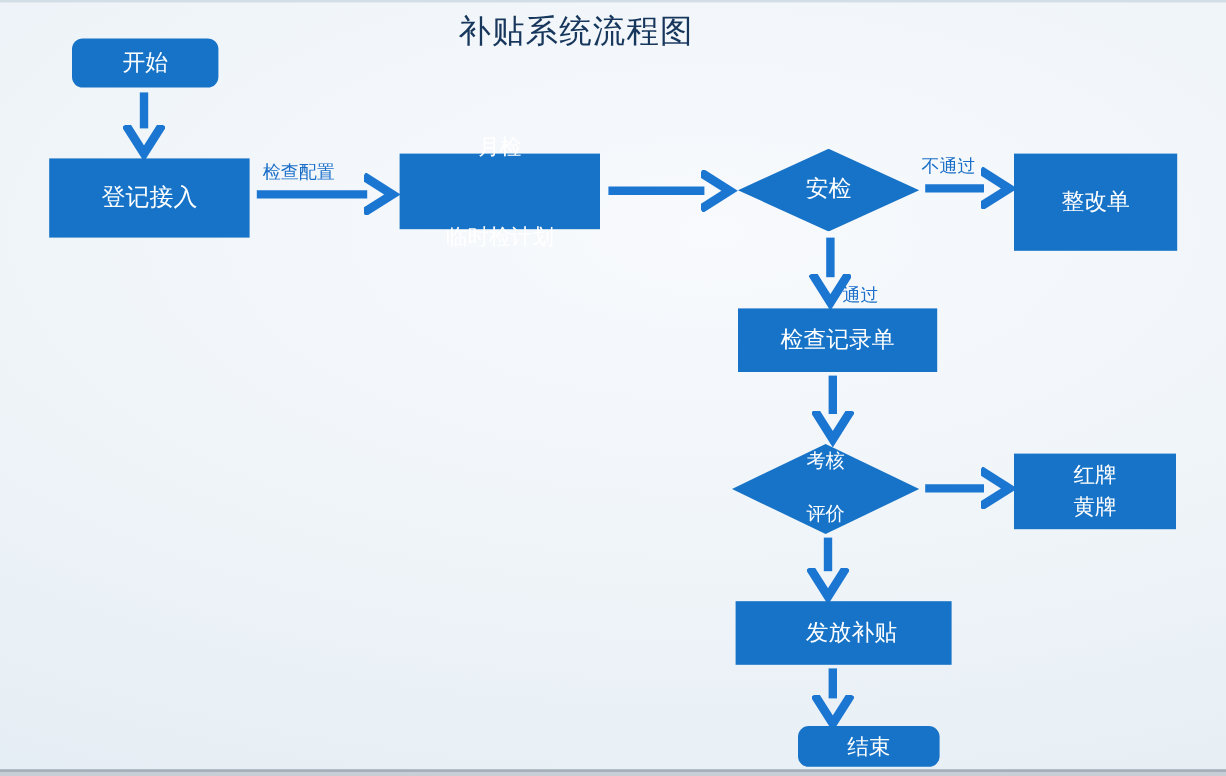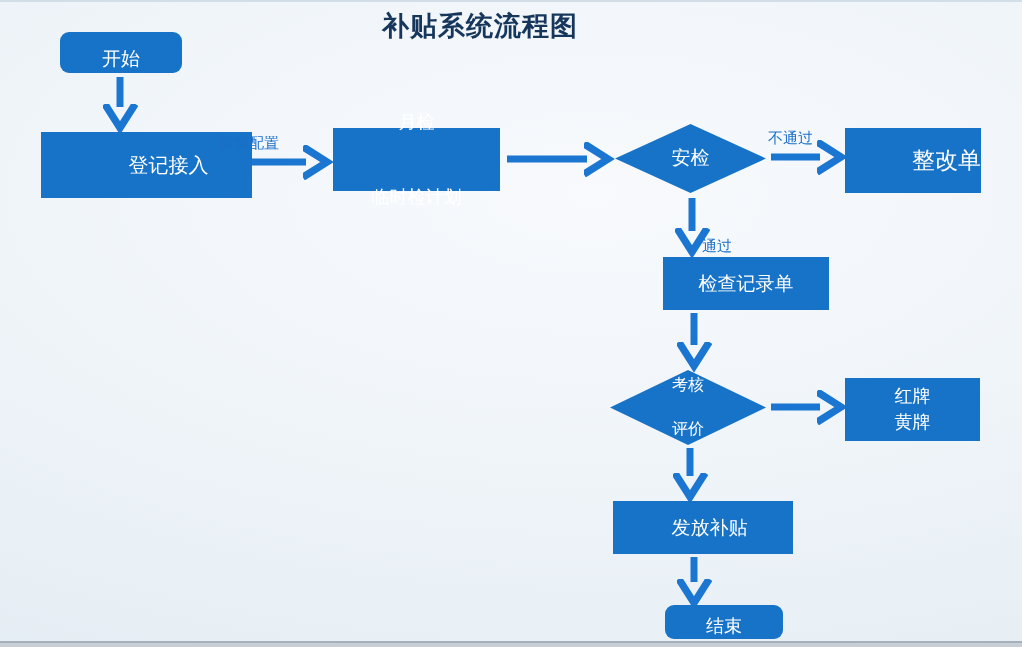--- a/index.html
+++ b/index.html
@@ -18,57 +18,57 @@
   }
   .bottom-strip {
     position: absolute; bottom: 0; left: 0; right: 0; height: 6px;
     background: linear-gradient(#a6b0ba 0, #a6b0ba 2px, #c8ced5 2px, #c8ced5 100%);
   }
   .page-title {
     position: absolute;
     left: 330px; top: 8px; width: 300px;
     text-align: center;
     font-size: 27px;
-    font-weight: bold;
+    font-weight: normal;
     color: #16365C;
     letter-spacing: 1px;
   }
   .node {
     position: absolute;
     background: #1673C7;
     color: #ffffff;
     display: flex;
     flex-direction: column;
     align-items: center;
     justify-content: center;
     text-align: center;
     line-height: 1.45;
   }
-  .rounded { border-radius: 9px; justify-content: flex-end; }
+  .rounded { border-radius: 9px; }
   .diamond {
     clip-path: polygon(50% 0, 100% 50%, 50% 100%, 0 50%);
     line-height: 1.3;
     text-align: right;
   }
   .edge-label {
     position: absolute;
     color: #1B6FC8;
     font-weight: normal;
     font-size: 15px;
     white-space: nowrap;
   }
   .arrows { position: absolute; left: 0; top: 0; }
 
   
   #n-start    { left:  60px; top:  32px; width: 122px; height: 41px; font-size: 19px; }
-  #n-register { left:  41px; top: 132px; width: 167px; height: 66px; font-size: 20px; padding-left: 44px; }
+  #n-register { left:  41px; top: 132px; width: 167px; height: 66px; font-size: 20px; }
   #n-monthly  { left: 333px; top: 128px; width: 167px; height: 63px; font-size: 18px; gap: 48px; }
   #n-security { left: 615px; top: 124px; width: 151px; height: 69px; font-size: 19px; }
-  #n-rectify  { left: 845px; top: 128px; width: 136px; height: 65px; font-size: 23px; align-items: flex-end; }
-  #n-record   { left: 615px; top: 257px; width: 166px; height: 53px; font-size: 19px; margin-left: 48px; }
+  #n-rectify  { left: 845px; top: 128px; width: 136px; height: 81px; font-size: 19px; }
+  #n-record   { left: 615px; top: 257px; width: 166px; height: 53px; font-size: 19px; }
   #n-assess   { left: 610px; top: 370px; width: 156px; height: 75px; font-size: 16px; gap: 23px; }
   #n-cards    { left: 845px; top: 378px; width: 135px; height: 63px; font-size: 18px; line-height: 1.4; }
   #n-issue    { left: 613px; top: 501px; width: 167px; height: 53px; font-size: 19px; padding-left: 13px; }
   #n-end      { left: 638px; top: 605px; width: 118px; height: 34px; font-size: 18px; margin-left: 27px; }
 
   
   #l-config { left: 219px; top: 134px; }
   #l-fail   { left: 768px; top: 129px; }
   #l-pass   { left: 702px; top: 211px; margin-top: 26px; }
 </style>

